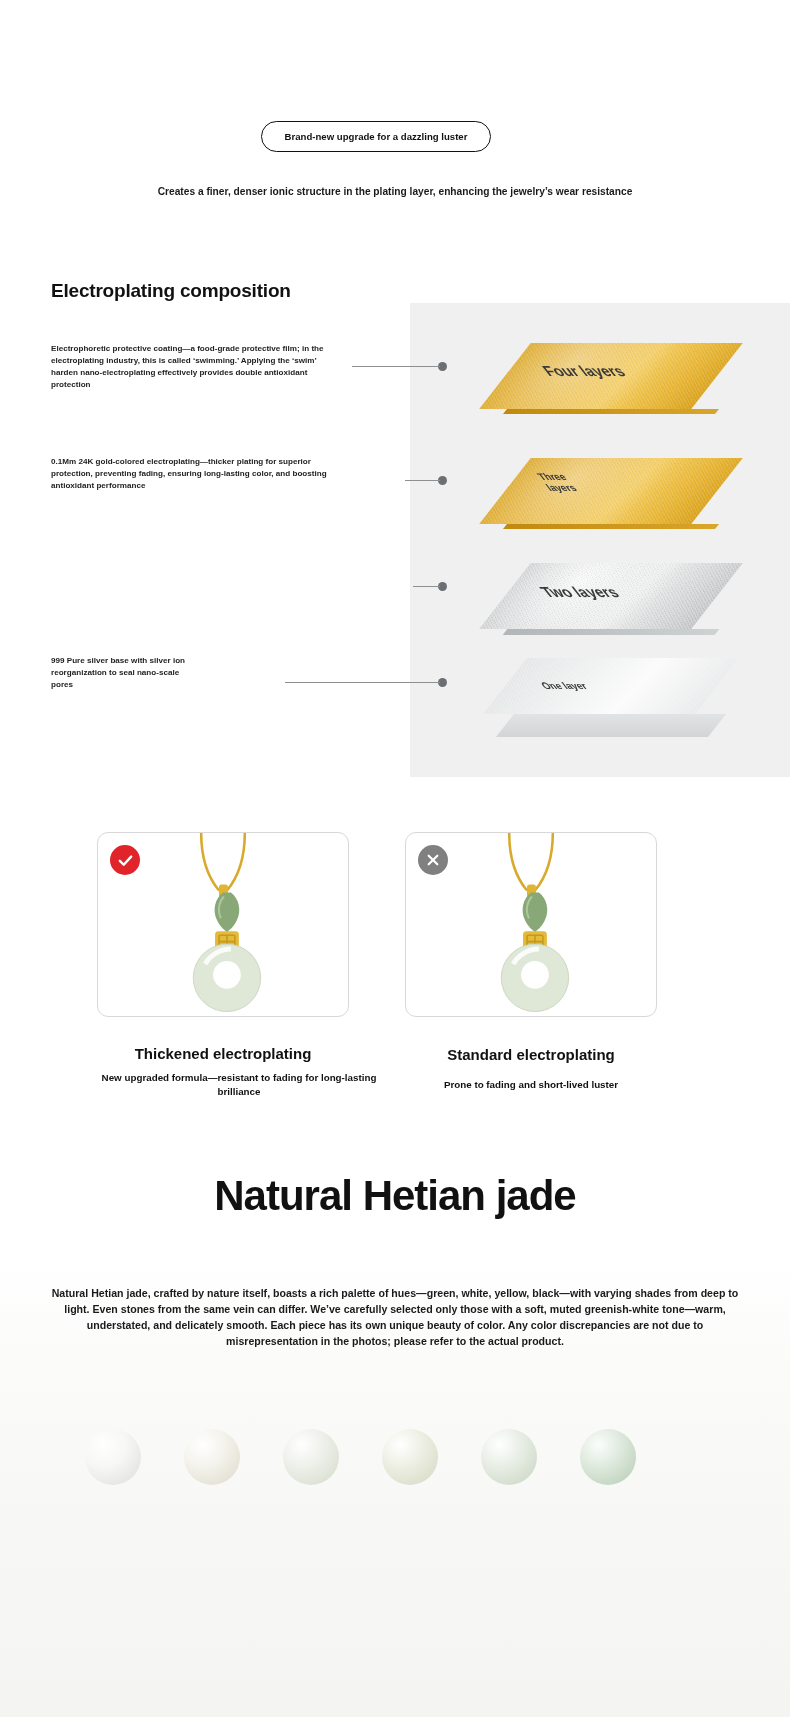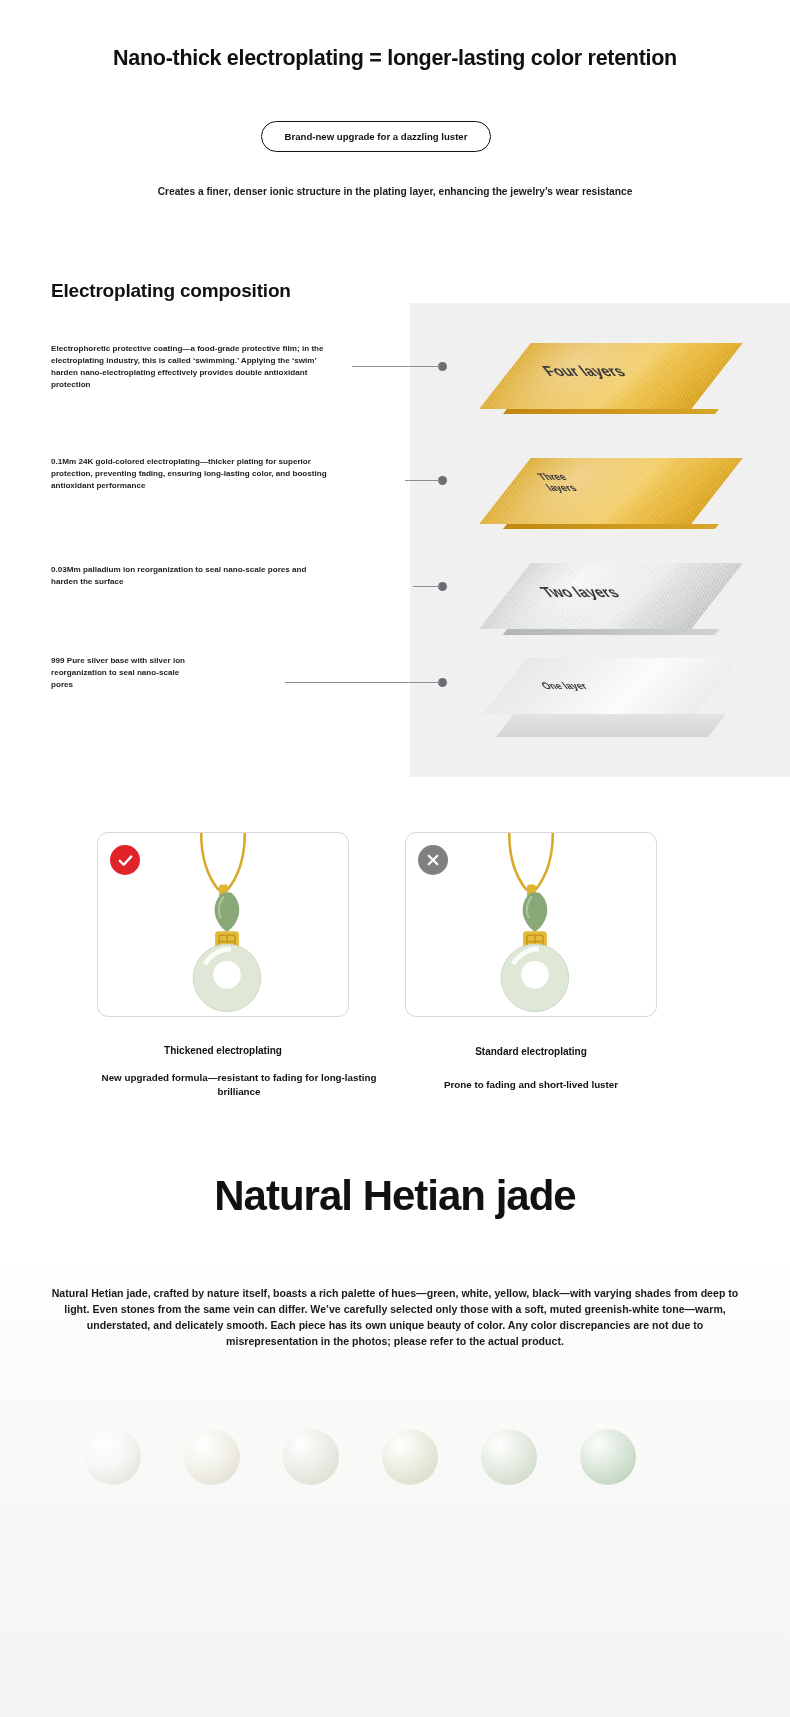--- a/index.html
+++ b/index.html
@@ -199,21 +199,21 @@
     top: 912px;
     left: 355px;
     width: 80px;
     text-align: right;
     font-size: 17px;
     font-weight: 400;
     color: #2b2b2b;
   }
   .cap-title {
     position: absolute;
-    font-size: 10px;
+    font-size: 15px;
     font-weight: 700;
     text-align: center;
     color: #111111;
   }
   .cap-sub {
     position: absolute;
     font-size: 9.8px;
     font-weight: 700;
     text-align: center;
     line-height: 1.45;
@@ -253,21 +253,20 @@
     position: absolute;
     width: 56px; height: 56px;
     border-radius: 50%;
   }
 </style>
 </head>
 <body>
 
 <div class="page">
 
-  <div class="hero-title">Nano-thick electroplating = longer-lasting color retention</div>
 
   <div class="pill">
     <div class="pill-label">Brand-new upgrade for a dazzling luster</div>
   </div>
 
   <div class="hero-sub">Creates a finer, denser ionic structure in the plating layer, enhancing the jewelry’s wear resistance</div>
 
   <div class="comp-heading">Electroplating composition</div>
 
   <div class="diagram-bg"></div>
@@ -300,21 +299,20 @@
   <div class="conn" style="left:405px; top:480px; width:35px;"></div>
 
   <div class="dot" style="left:438px; top:582px;"></div>
   <div class="conn" style="left:413px; top:586px; width:27px;"></div>
 
   <div class="dot" style="left:438px; top:678px;"></div>
   <div class="conn" style="left:285px; top:682px; width:155px;"></div>
 
   <div class="layer-text" style="left:51px; top:343px; width:281px;">Electrophoretic protective coating—a food-grade protective film; in the electroplating industry, this is called ‘swimming.’ Applying the ‘swim’ harden nano-electroplating effectively provides double antioxidant protection</div>
   <div class="layer-text" style="left:51px; top:456px; width:277px;">0.1Mm 24K gold-colored electroplating—thicker plating for superior protection, preventing fading, ensuring long-lasting color, and boosting antioxidant performance</div>
-  <div class="layer-text" style="left:51px; top:564px; width:270px;">0.03Mm palladium ion reorganization to seal nano-scale pores and harden the surface</div>
   <div class="layer-text" style="left:51px; top:655px; width:150px;">999 Pure silver base with silver ion reorganization to seal nano-scale pores</div>
 
   <div class="card" style="left:97px; top:832px;">
     <div class="badge" style="background:#e1232a;">
       <span>
         <svg width="17" height="17" viewBox="0 0 24 24" fill="none" stroke="#ffffff" stroke-width="3.4" stroke-linecap="round" stroke-linejoin="round">
             <polyline points="4,12.5 9.5,18 20,6.5"></polyline>
           </svg>
       </span>
     </div>

